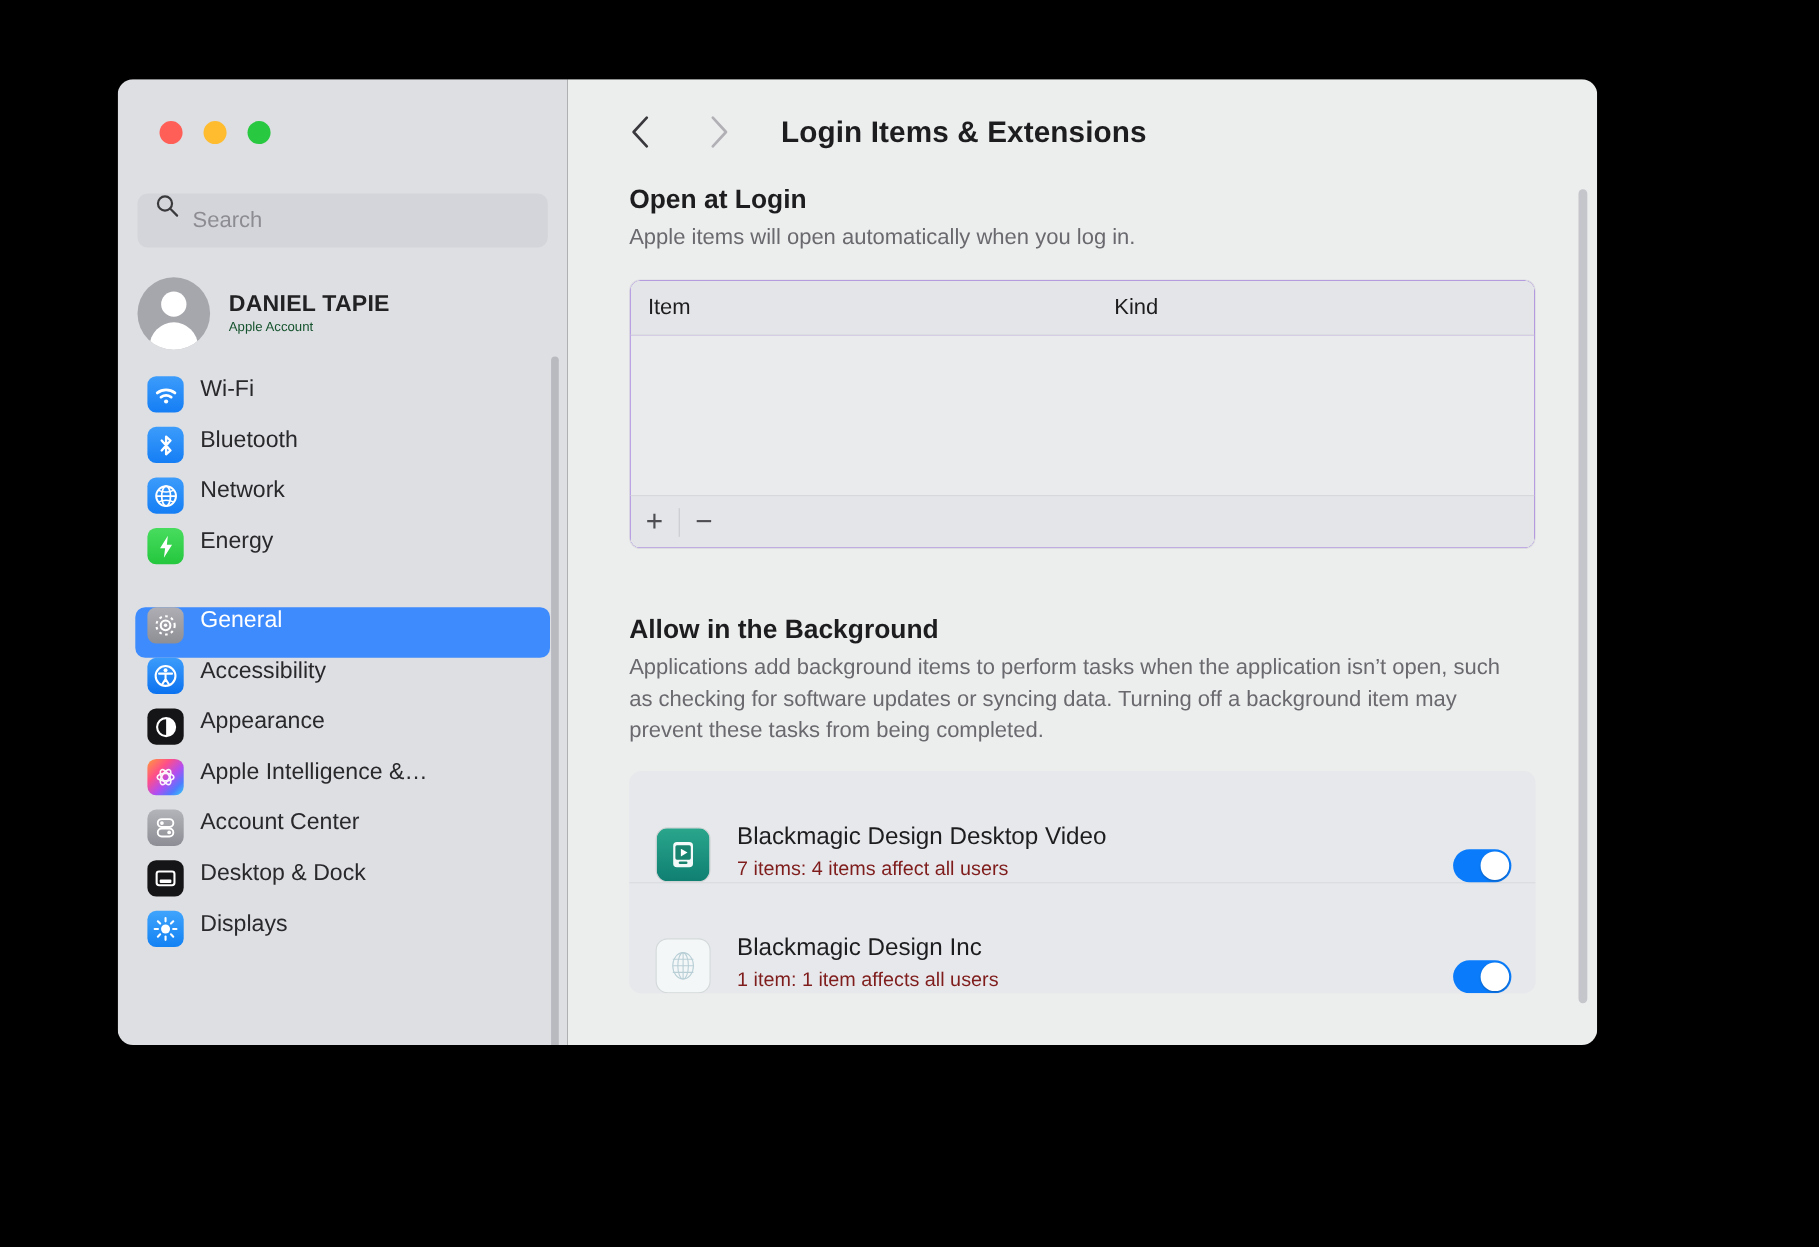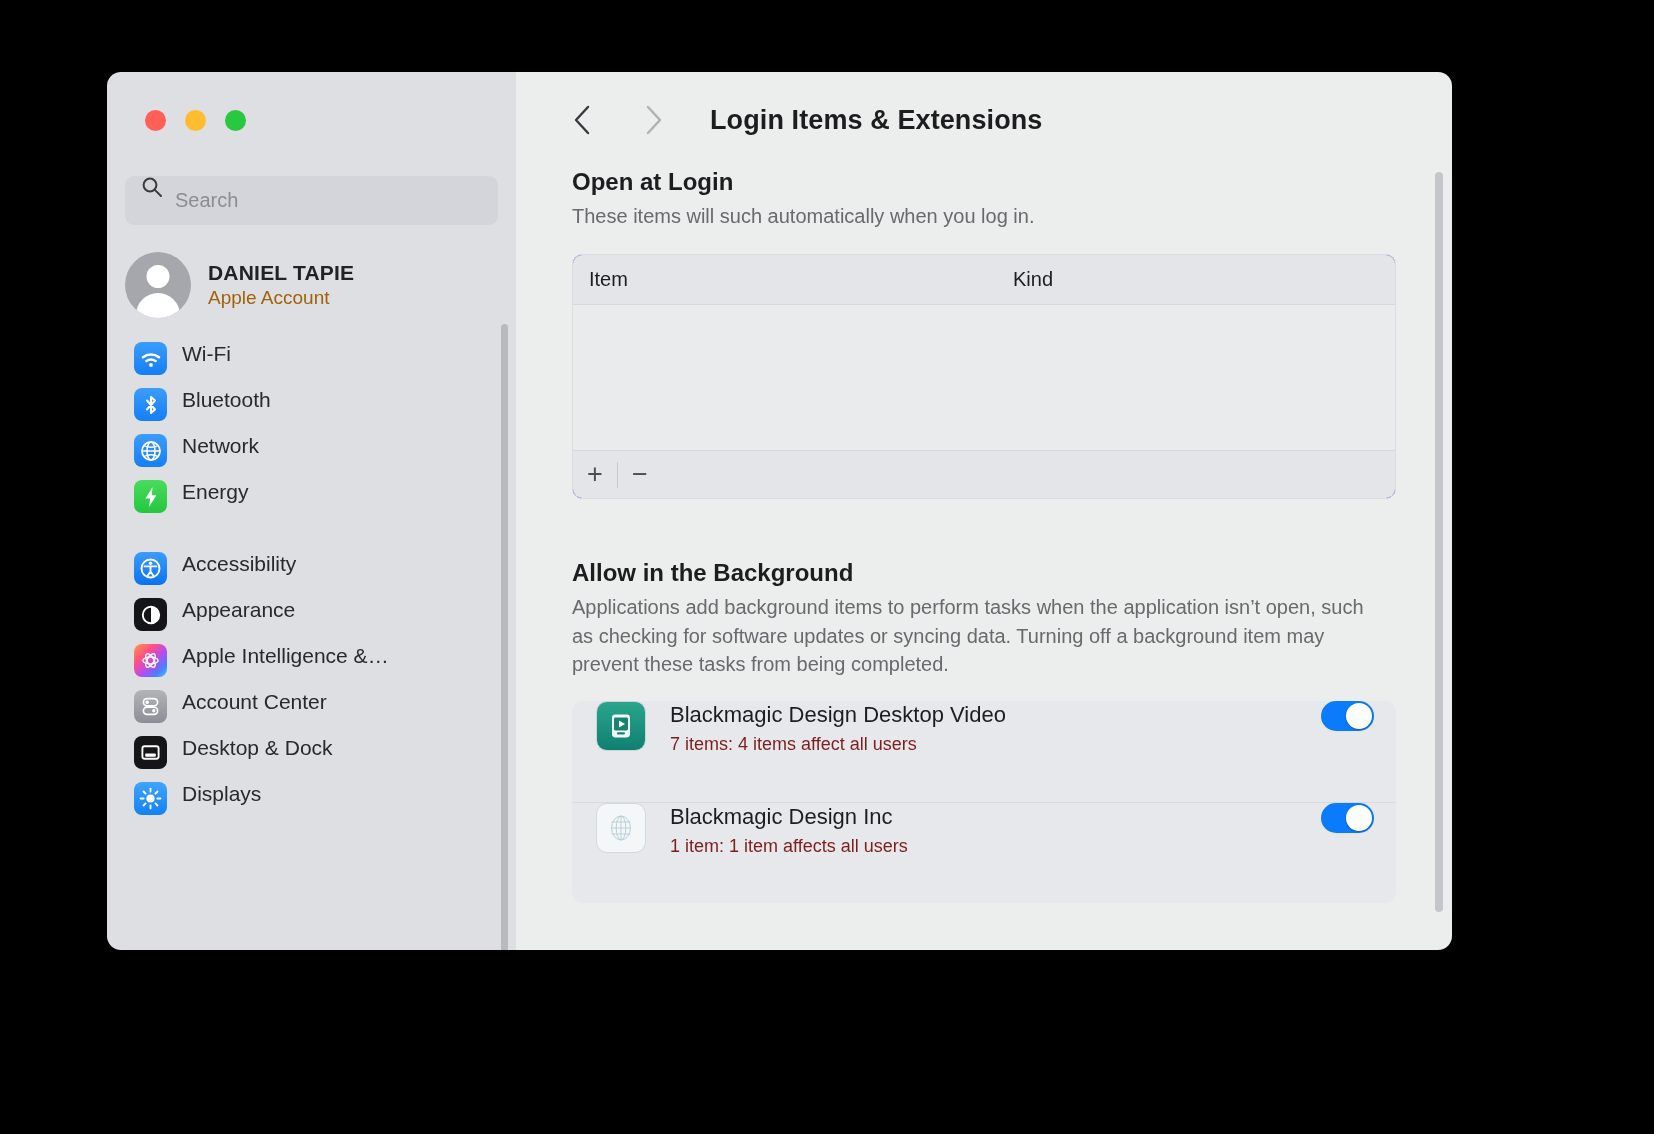--- a/index.html
+++ b/index.html
@@ -112,21 +112,21 @@
     position: absolute; left: 50%; top: 41px;
     transform: translateX(-50%);
     width: 44px; height: 34px;
     border-radius: 22px 22px 0 0;
     background: #ffffff;
   }
   #account-name {
     font-size: 21px; font-weight: bold; color: #222225;
     letter-spacing: 0.2px; line-height: 1.25;
   }
-  #account-sub { font-size: 19px; color: #a16207; line-height: 1.3; }
+  #account-sub { font-size: 12px; color: #14532d; line-height: 1.3; }
 
   .nav-group { padding: 0 16px; }
   .nav-group.g2 { margin-top: 26px; }
 
   .nav-item {
     display: flex;
     align-items: flex-start;
     gap: 15px;
     height: 46px;
     padding-left: 11px;
@@ -243,21 +243,21 @@
   
   #bg-section { margin-top: 60px; }
   #bg-list {
     margin-top: 22px;
     background: #e7e8eb;
     border-radius: 11px;
     overflow: hidden;
   }
   .bg-row {
     display: flex;
-    align-items: flex-start;
+    align-items: flex-end;
     height: 101px;
     padding: 0 22px 0 24px;
   }
   .bg-row + .bg-row { border-top: 1px solid #d9dade; }
   .bg-icon {
     width: 50px; height: 50px;
     flex: 0 0 50px;
     border-radius: 11px;
     margin-right: 24px;
     display: flex; align-items: center; justify-content: center;
@@ -370,20 +370,32 @@
               <svg width="24" height="24" viewBox="0 0 24 24">
                 <path d="M13.6 2 6.5 13.4h4.6L10 22l7.4-11.8h-4.7z" fill="#fff"></path>
               </svg>
             </span>
             <span class="nav-label">Energy</span>
           </div>
         </div>
 
         <div class="nav-group g2">
 
+          <div class="nav-item selected">
+            <span class="app-icon" style="background:linear-gradient(180deg,#aeaeb4,#8e8e95);">
+              <svg width="25" height="25" viewBox="0 0 25 25">
+                <g fill="none" stroke="#fff" stroke-width="1.9">
+                  <circle cx="12.5" cy="12.5" r="4.4"></circle>
+                  <circle cx="12.5" cy="12.5" r="8.3" stroke-dasharray="2.4 3.1"></circle>
+                </g>
+                <circle cx="12.5" cy="12.5" r="1.6" fill="#fff"></circle>
+              </svg>
+            </span>
+            <span class="nav-label">General</span>
+          </div>
 
           <div class="nav-item">
             <span class="app-icon" style="background:linear-gradient(180deg,#3c9cfb,#0b72f0);">
               <svg width="25" height="25" viewBox="0 0 25 25">
                 <circle cx="12.5" cy="12.5" r="9" fill="none" stroke="#fff" stroke-width="1.9"></circle>
                 <circle cx="12.5" cy="7.3" r="1.8" fill="#fff"></circle>
                 <path d="M6.6 10.4h11.8M12.5 10.4v5M12.5 15.4l-3 4.6M12.5 15.4l3 4.6" stroke="#fff" stroke-width="1.9" fill="none" stroke-linecap="round"></path>
               </svg>
             </span>
             <span class="nav-label">Accessibility</span>
@@ -471,21 +483,21 @@
             <path d="M6 3l12 13L6 29" fill="none" stroke="#b0b0b5" stroke-width="2.4" stroke-linecap="round" stroke-linejoin="round"></path>
           </svg>
         </div>
         <div id="pane-title">Login Items &amp; Extensions</div>
       </div>
 
       <div id="content">
 
         <div>
           <div class="sec-title">Open at Login</div>
-          <div class="sec-desc">These items will such automatically when you log in.</div>
+          <div class="sec-desc">Apple items will open automatically when you log in.</div>
 
           <div id="login-table">
             <div id="table-head">
               <div class="th item">Item</div>
               <div class="th kind">Kind</div>
             </div>
             <div id="table-body"></div>
             <div id="table-footer">
               <div class="tf-btn">+</div>
               <div class="tf-sep"></div>

